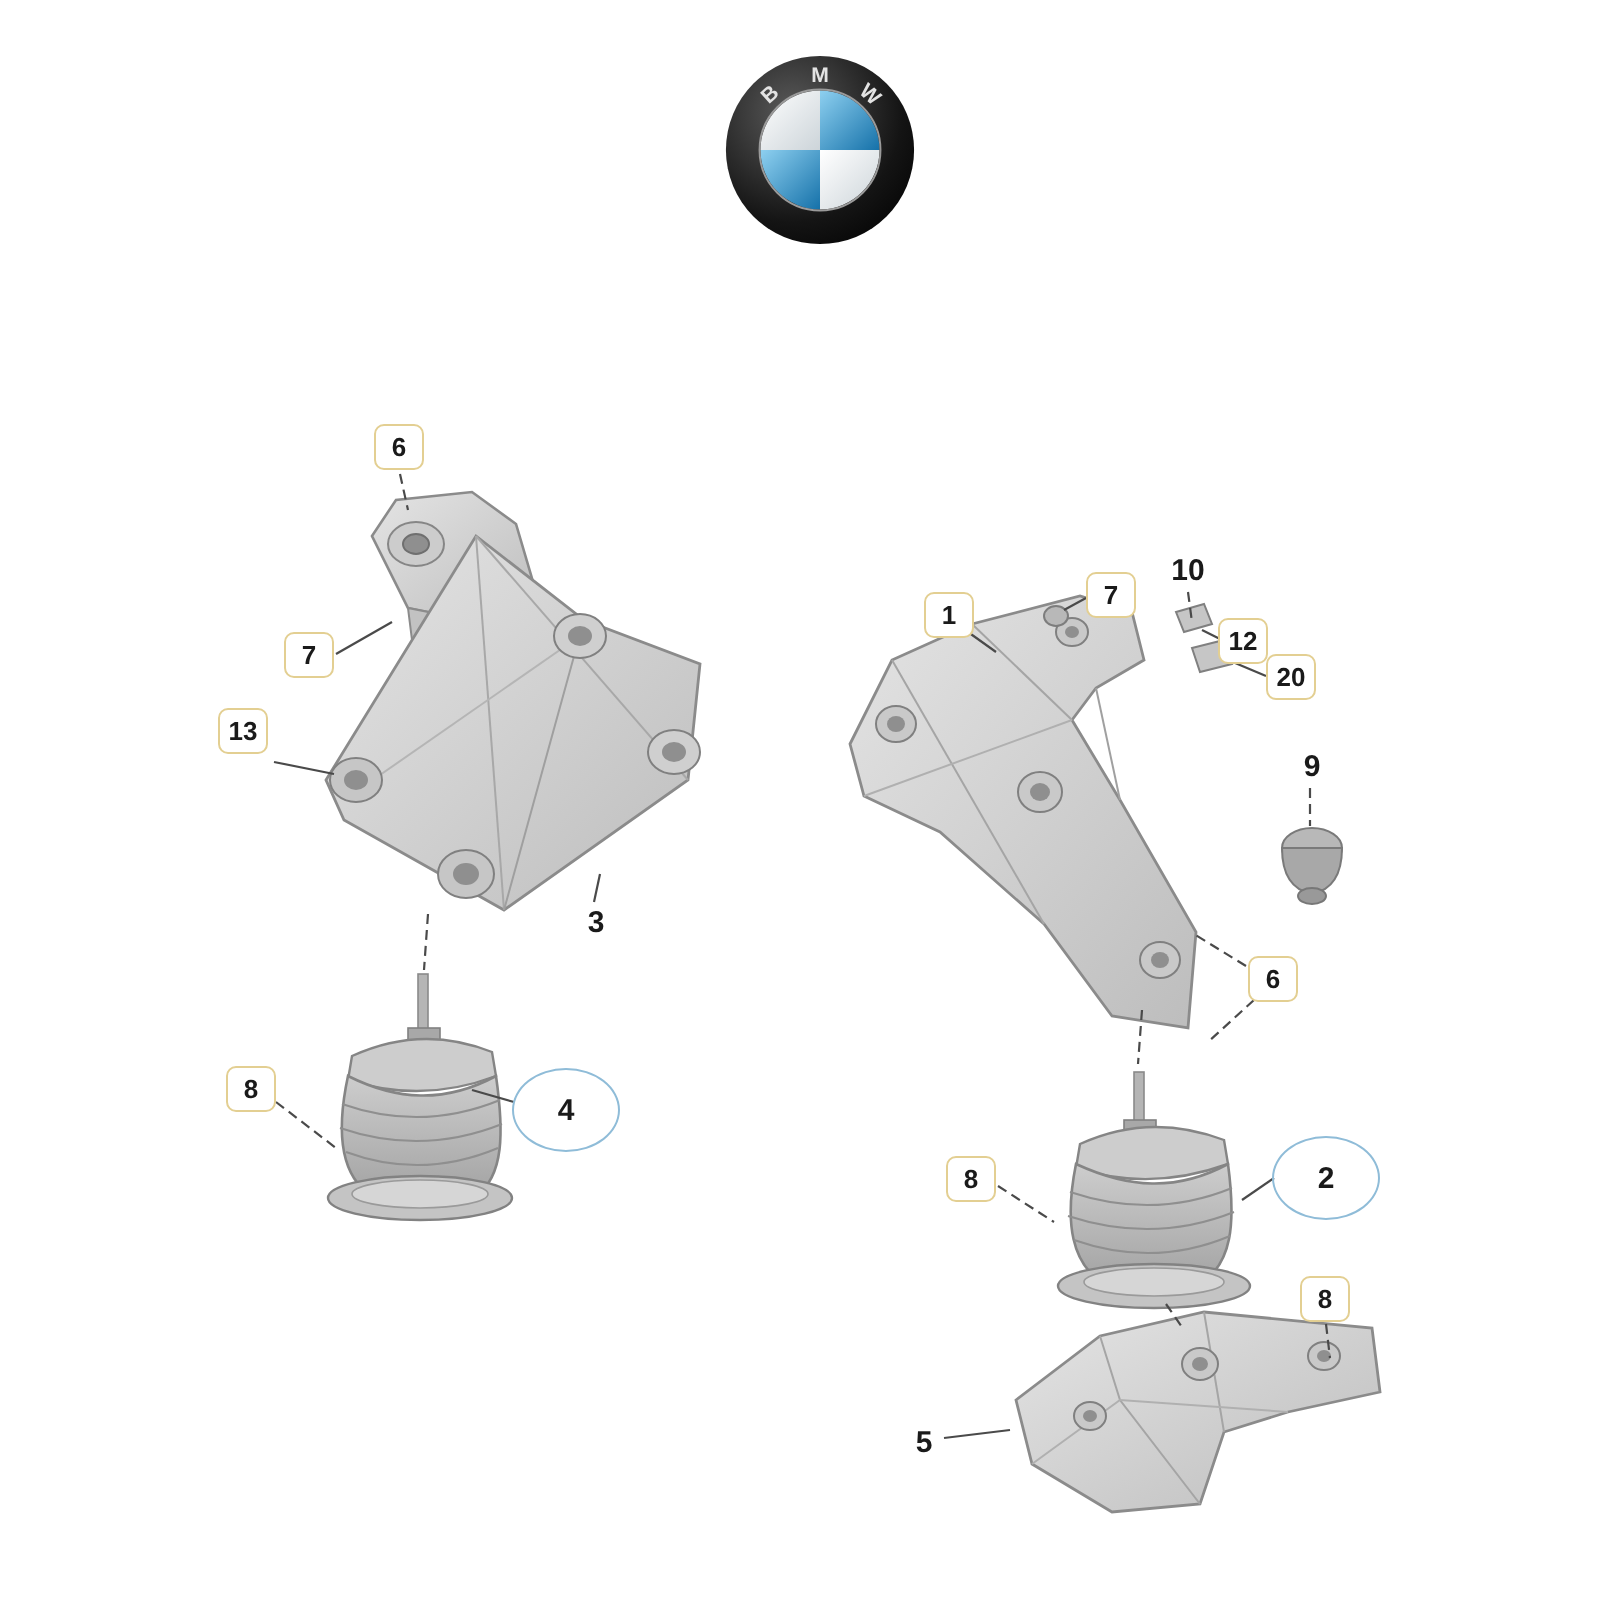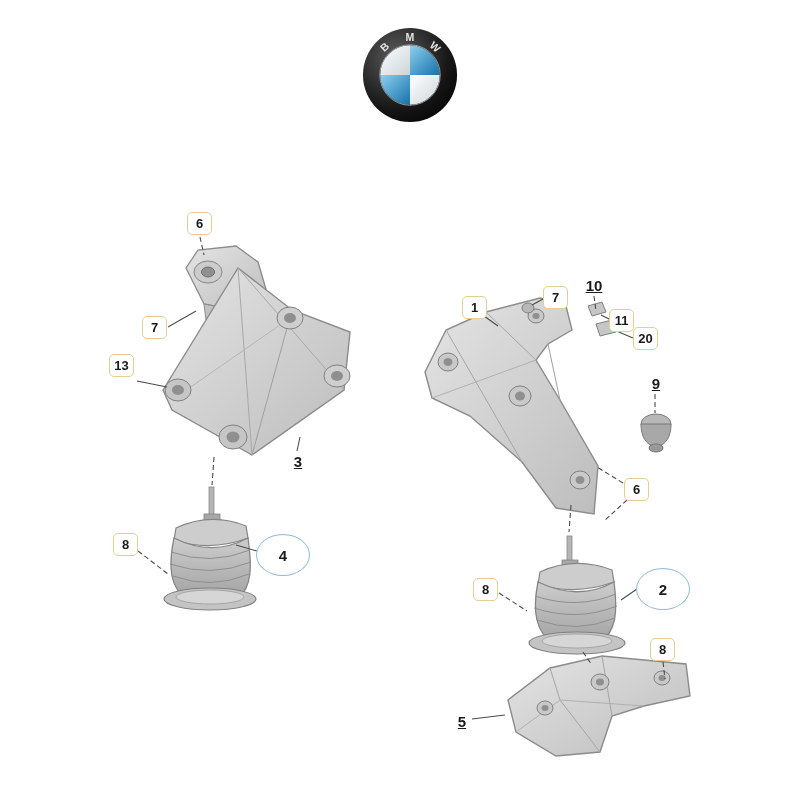--- a/index.html
+++ b/index.html
@@ -5,21 +5,21 @@
   html,body{margin:0;padding:0;background:#ffffff;}
   body{width:800px;height:800px;position:relative;overflow:hidden;
        font-family:"Liberation Sans",sans-serif;}
   .canvas{position:absolute;inset:0;background:#ffffff;}
   .art{position:absolute;left:0;top:0;width:800px;height:800px;}
   .logo{position:absolute;left:362px;top:27px;width:96px;height:96px;}
   .co{position:absolute;display:flex;align-items:center;justify-content:center;
       font-weight:bold;color:#1a1a1a;cursor:pointer;box-sizing:border-box;}
   .co.box{min-width:25px;height:23px;padding:0 3px;background:#ffffff;
           border:1.5px solid #e3cf92;border-radius:5px;font-size:13px;}
-  .co.plain{width:22px;height:20px;font-size:15px;text-decoration:underline;}
+  .co.plain{width:22px;height:20px;font-size:15px;}
   .co.circ{width:54px;height:42px;border:1.6px solid #8fbcd8;border-radius:50%;
            font-size:15px;background:transparent;}
 </style>
 </head>
 <body>
 
 <div class="canvas">
 
   <svg class="art" viewBox="0 0 800 800">
     <defs>
@@ -188,21 +188,21 @@
   <div class="co box" style="left:187px;top:212px">6</div>
   <div class="co box" style="left:142px;top:316px">7</div>
   <div class="co box" style="left:109px;top:354px">13</div>
   <div class="co plain" style="left:287px;top:451px">3</div>
   <div class="co box" style="left:113px;top:533px">8</div>
   <div class="co circ" style="left:256px;top:534px">4</div>
 
   <div class="co box" style="left:462px;top:296px">1</div>
   <div class="co box" style="left:543px;top:286px">7</div>
   <div class="co plain" style="left:583px;top:275px">10</div>
-  <div class="co box" style="left:609px;top:309px">11</div>
+  <div class="co box" style="left:609px;top:309px">12</div>
   <div class="co box" style="left:633px;top:327px">20</div>
   <div class="co plain" style="left:645px;top:373px">9</div>
   <div class="co box" style="left:624px;top:478px">6</div>
   <div class="co box" style="left:473px;top:578px">8</div>
   <div class="co circ" style="left:636px;top:568px">2</div>
   <div class="co box" style="left:650px;top:638px">8</div>
   <div class="co plain" style="left:451px;top:711px">5</div>
 
 </div>
 

